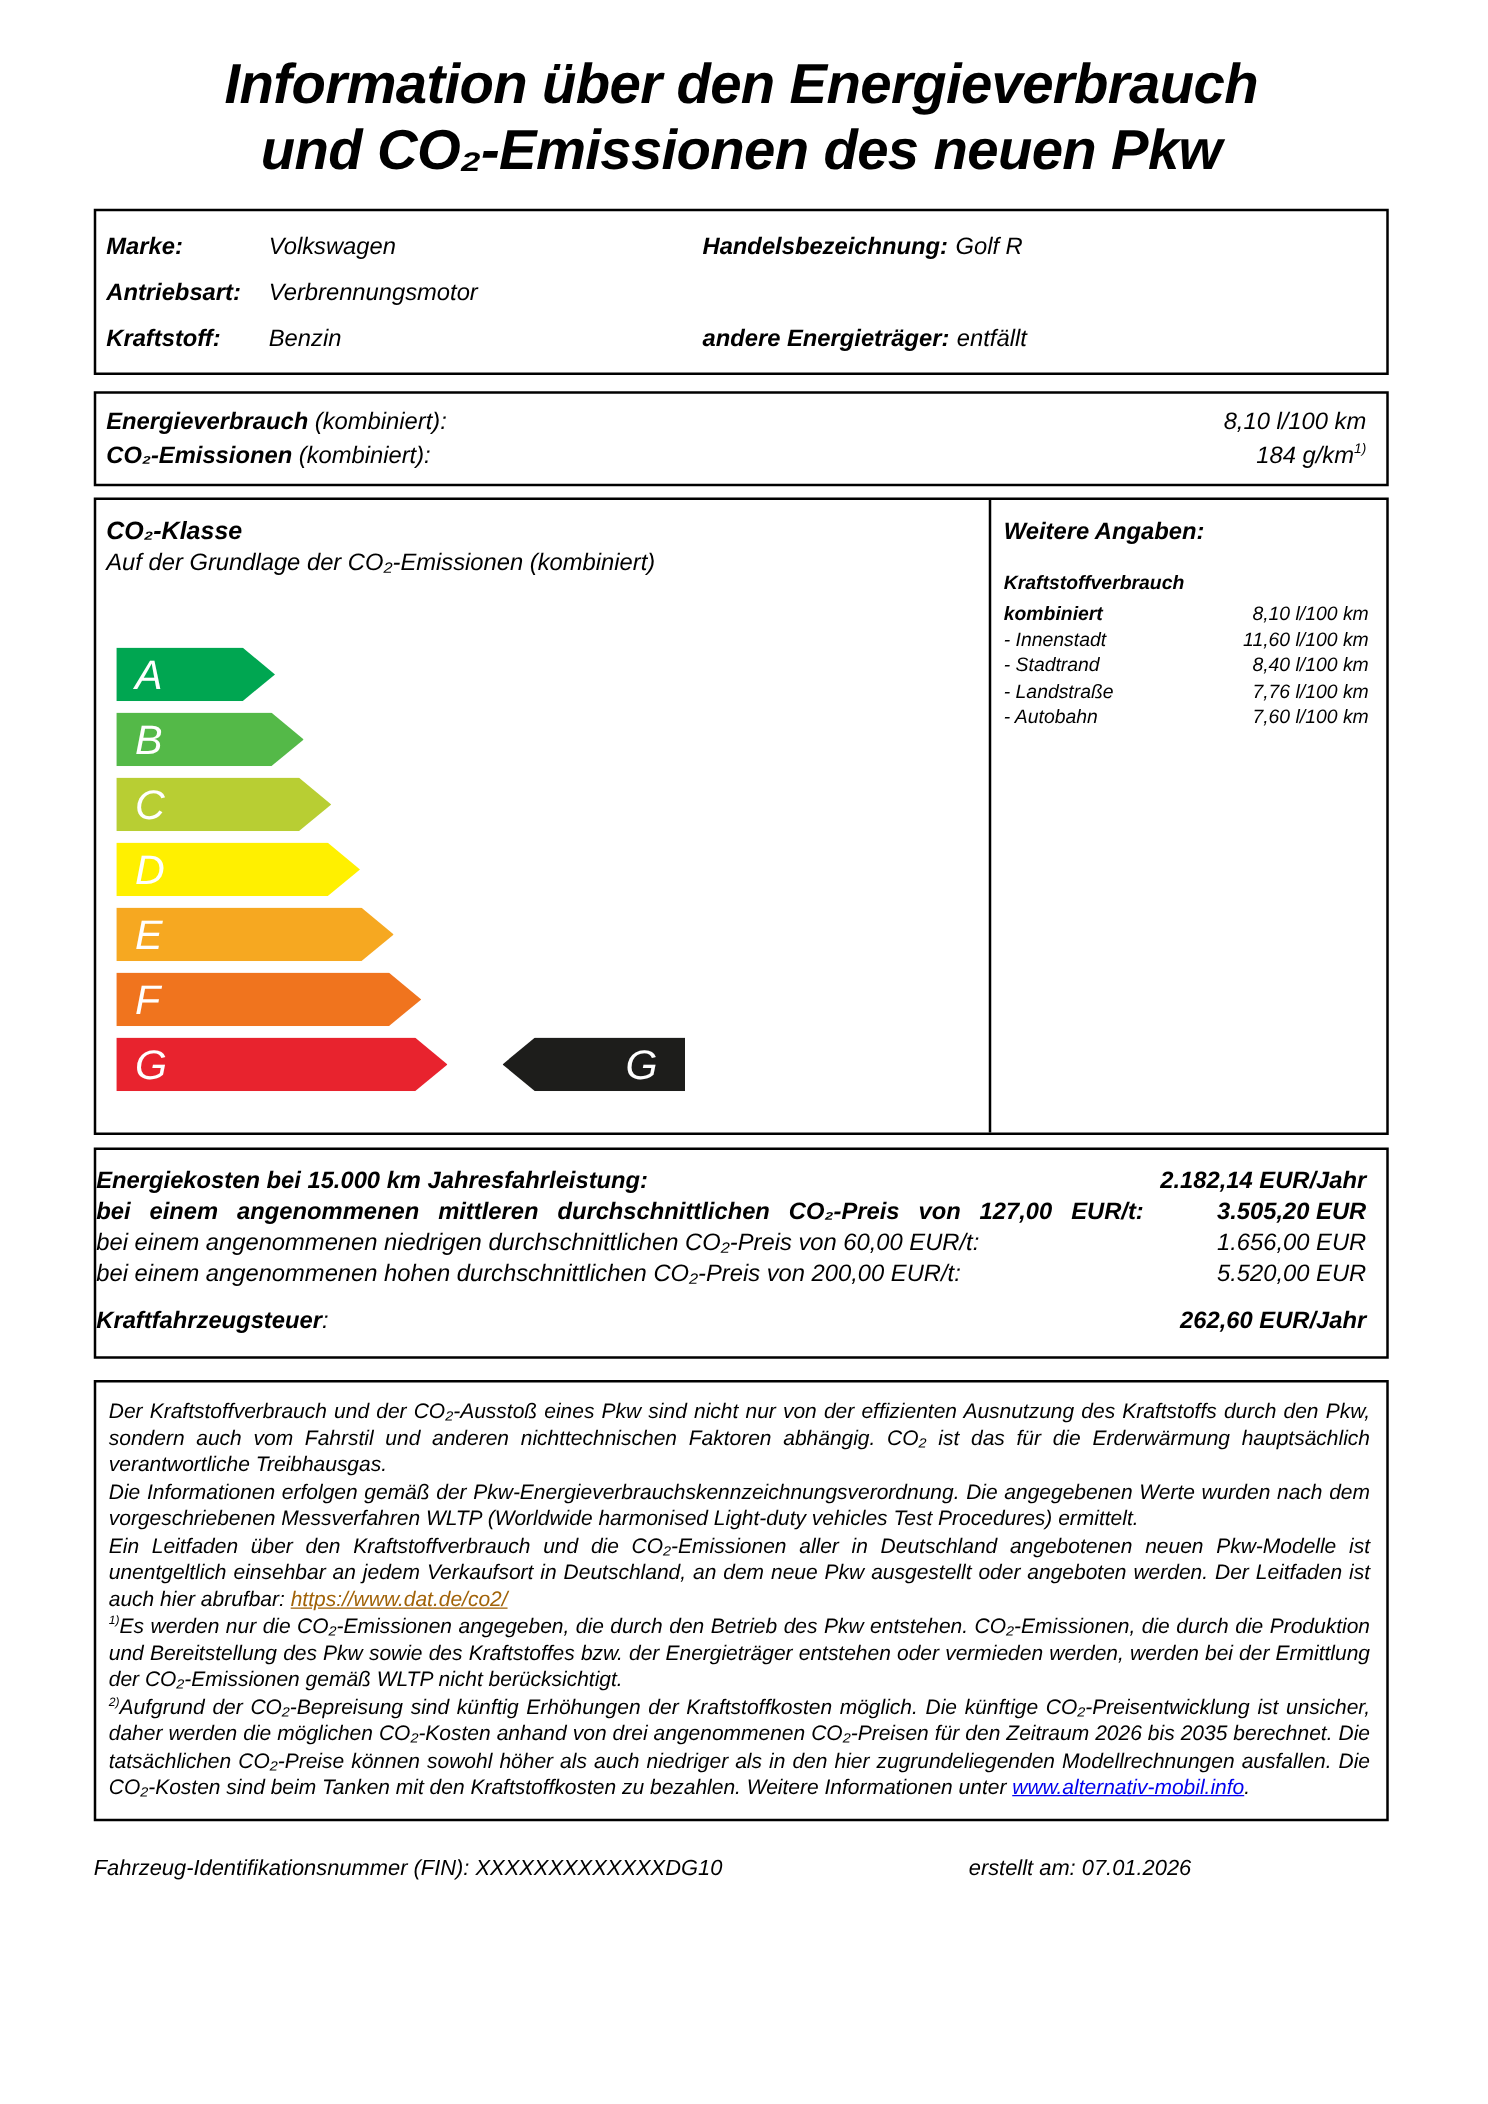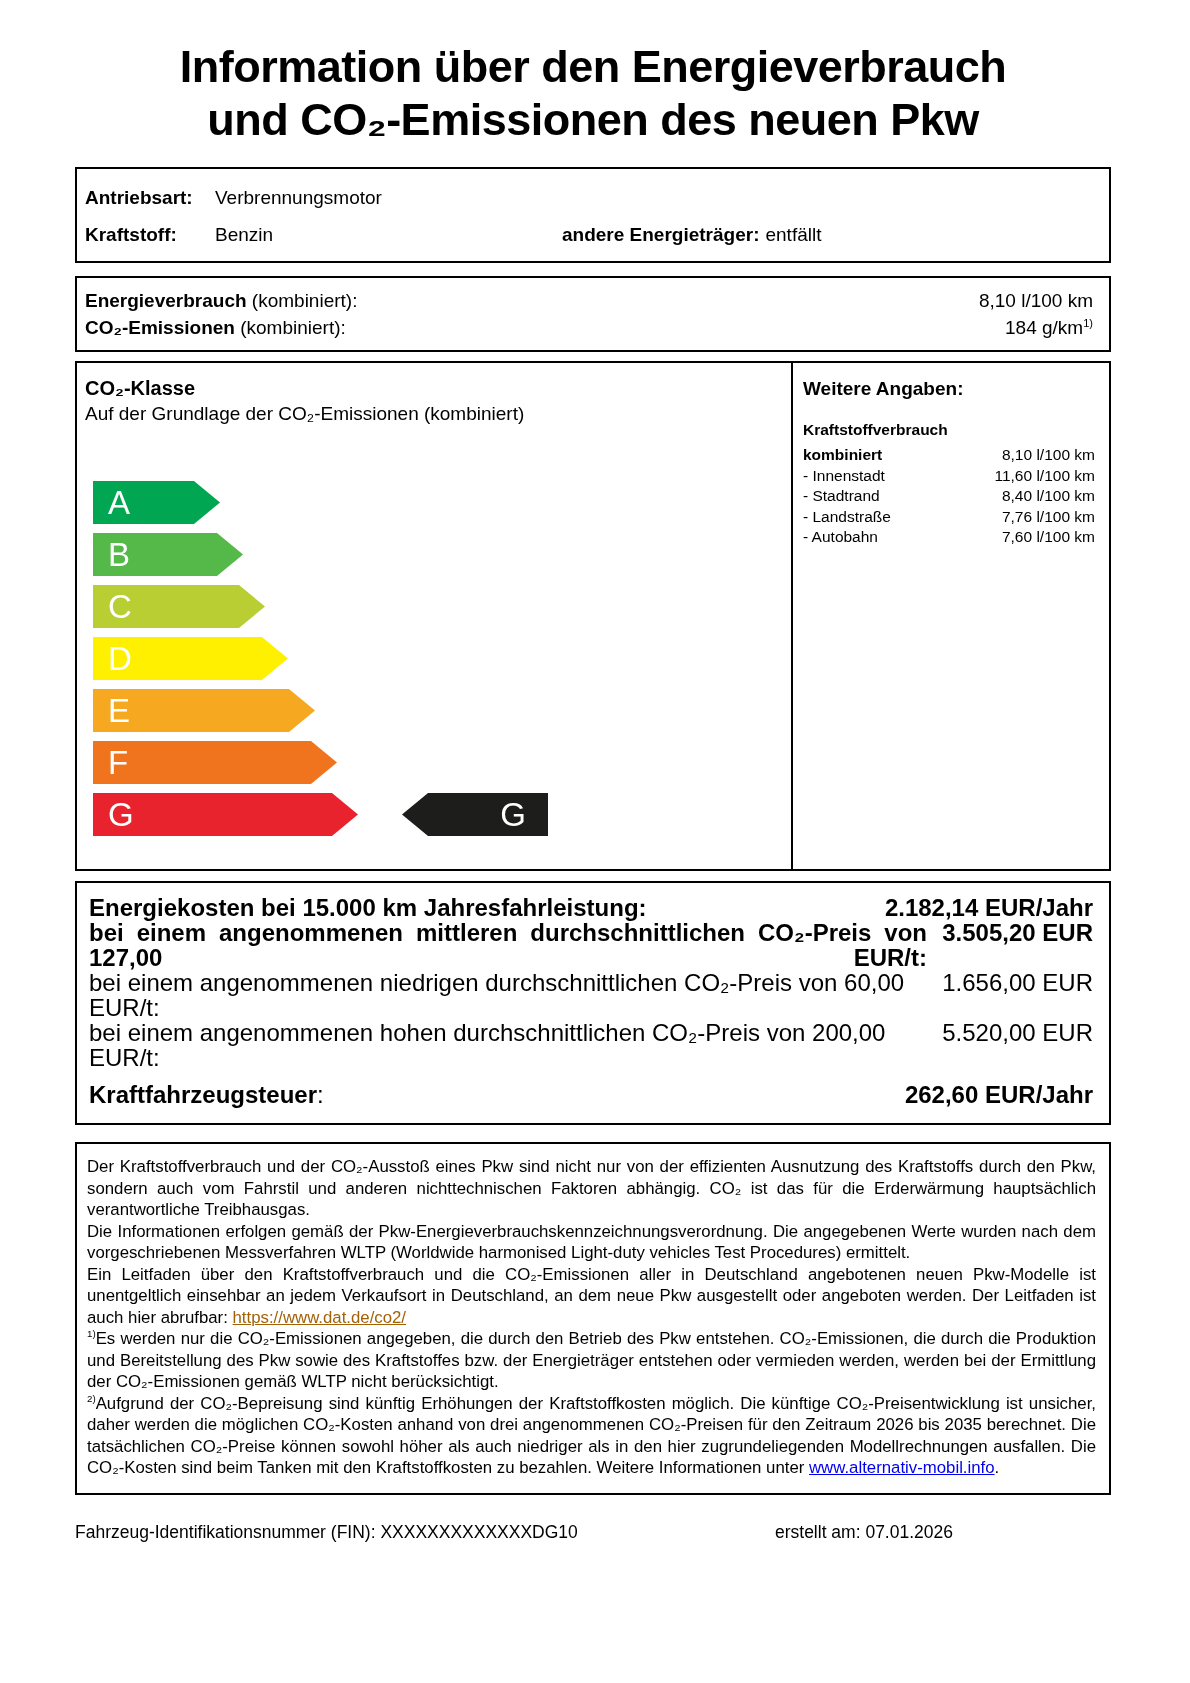--- a/index.html
+++ b/index.html
@@ -2,21 +2,21 @@
 <html lang="de"><head>
 <meta charset="utf-8">
 <style>
   * { margin:0; padding:0; box-sizing:border-box; }
   html,body { background:#ffffff; }
   body {
     width:1190px; height:1683px; position:relative;
     font-family:"Liberation Sans","DejaVu Sans",sans-serif;
     color:#000;
   }
-  .content { width:1036px; margin-left:75px; padding-top:40px; }
+  .content { width:1036px; margin-left:75px; padding-top:40px;font-style:italic; }
 
   
   .title {
     text-align:center; font-weight:bold; font-size:45px; line-height:53px;
     letter-spacing:-0.5px;
   }
 
   .box { border:2px solid #000; }
 
   
@@ -52,21 +52,21 @@
   }
   .class-right { flex:1; border-left:2px solid #000; padding:14px 14px 0 10px; }
   .class-right .hd { font-weight:bold; font-size:19px; line-height:24px; }
   .class-right .subhd { font-weight:bold; font-size:15.5px; margin-top:20px; }
   .fuel-rows { margin-top:6px; font-size:15.5px; }
   .fuel-row { display:flex; line-height:20.5px; }
   .fuel-row .val { margin-left:auto; white-space:nowrap; }
   .fuel-row.bold .lbl { font-weight:bold; }
 
   
-  .box-costs { margin-top:10px; padding:12px 16px 16px 12px; font-size:24px; }
+  .box-costs { margin-top:10px; padding:12px 16px 16px 0; font-size:19px; }
   .cost-row { display:flex; line-height:25px; }
   .cost-row .val { margin-left:auto; white-space:nowrap; }
   .cost-row.bold { font-weight:bold; }
   .fuelprice .v { margin-left:26px; }
   .co2head { margin-top:9px; font-weight:bold; line-height:25px; }
   .cost-row.justify .lbl { width:838px; text-align:justify; text-align-last:justify; }
   .steuer { margin-top:12px; }
   .steuer .colon { font-weight:normal; }
 
   
@@ -82,20 +82,25 @@
 <body>
 
 <div class="content">
 
   <div class="title">
     <div>Information über den Energieverbrauch</div>
     <div>und CO₂-Emissionen des neuen Pkw</div>
   </div>
 
   <div class="box box-vehicle">
+    <div class="veh-row">
+      <span class="lbl">Marke:</span>
+      <span>Volkswagen</span>
+      <span class="veh-pair"><span class="lbl">Handelsbezeichnung:</span><span>Golf R</span></span>
+    </div>
     <div class="veh-row">
       <span class="lbl">Antriebsart:</span>
       <span>Verbrennungsmotor</span>
       <span></span>
     </div>
     <div class="veh-row">
       <span class="lbl">Kraftstoff:</span>
       <span>Benzin</span>
       <span class="veh-pair"><span class="lbl">andere Energieträger:</span><span>entfällt</span></span>
     </div>

